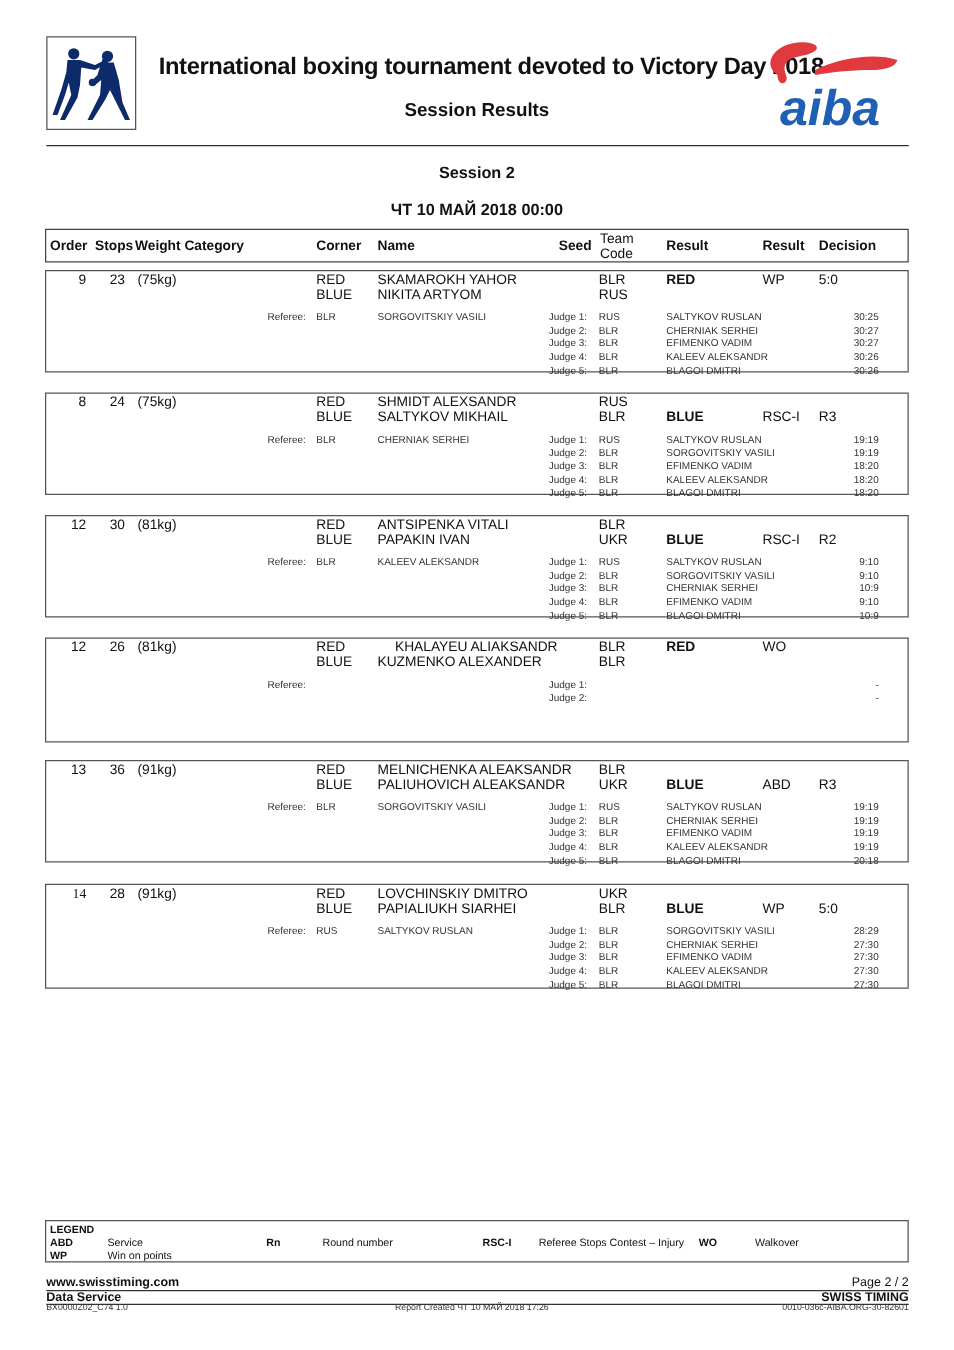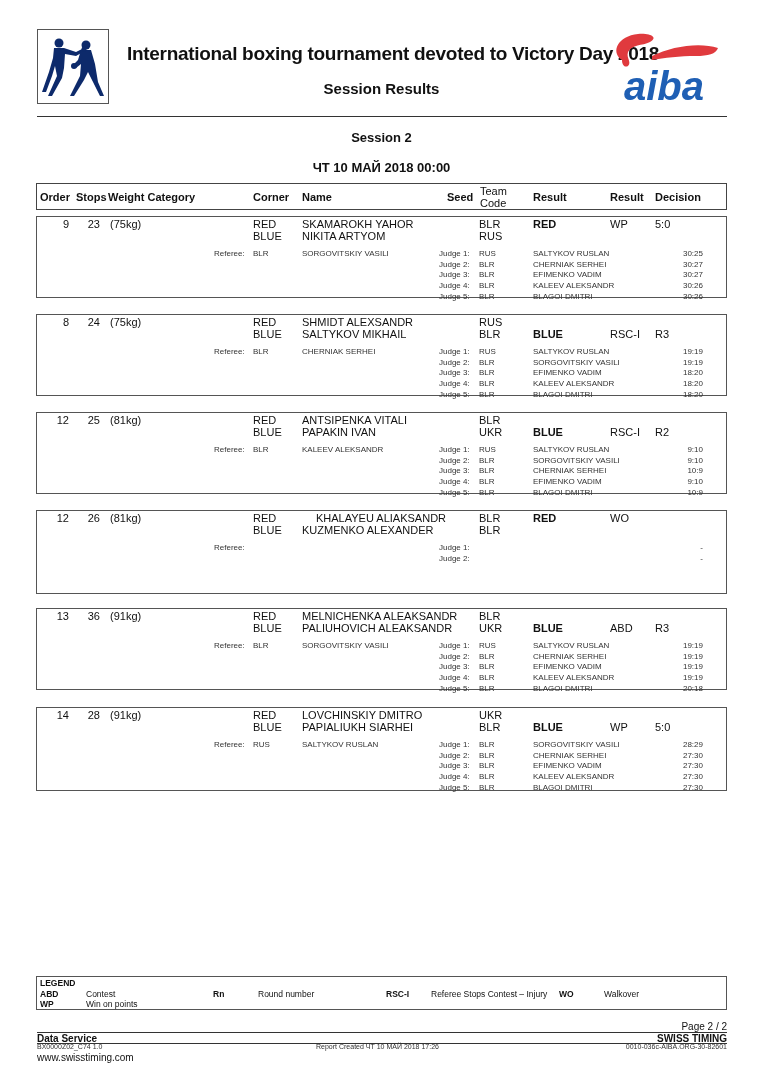--- a/index.html
+++ b/index.html
@@ -14,21 +14,21 @@
   #date { left:0; width:763px; top:160px; text-align:center; font-size:13px; font-weight:bold; }
   #header-box { left:36px; top:183px; width:691px; height:27px; border:1px solid #444; box-sizing:border-box; background:#fff; }
   .hcell { position:absolute; font-size:11px; font-weight:bold; top:7px; white-space:nowrap; }
   .bout { position:absolute; left:36px; width:691px; border:1px solid #555; box-sizing:border-box; }
   .t { position:absolute; font-size:11px; white-space:nowrap; }
   .s { position:absolute; font-size:8px; color:#333; white-space:nowrap; }
   .b { font-weight:bold; }
   .r { text-align:right; }
   #legend { left:36px; top:976px; width:691px; height:34px; border:1px solid #555; box-sizing:border-box; }
   .lg { position:absolute; font-size:8.5px; white-space:nowrap; }
-  #foot1 { left:37px; top:1052px; font-size:10px; font-weight:normal;text-align:center; }
+  #foot1 { left:37px; top:1021px; font-size:10px; font-weight:bold;text-align:center; }
   #foot-page { right:36px; top:1021px; font-size:10px; }
   #foot-rule1 { left:37px; top:1032px; width:690px; height:1px; background:#333; }
   #foot2 { left:37px; top:1033px; font-size:10px; font-weight:bold; }
   #foot-st { right:36px; top:1033px; font-size:10px; font-weight:bold; }
   #foot-rule2 { left:37px; top:1043px; width:690px; height:1px; background:#333; }
   .fs { position:absolute; font-size:7px; color:#333; top:1043px; white-space:nowrap; }
 </style>
 </head>
 <body>
 
@@ -141,21 +141,21 @@
       <span class="s" style="left: 442px; top: 64.1px;">BLR</span>
       <span class="s" style="left: 496px; top: 64.1px;">KALEEV ALEKSANDR</span>
       <span class="s r" style="left: 620px; top: 64.1px; width: 46px;">18:20</span>
       <span class="s" style="left: 402px; top: 74.8px;">Judge 5:</span>
       <span class="s" style="left: 442px; top: 74.8px;">BLR</span>
       <span class="s" style="left: 496px; top: 74.8px;">BLAGOI DMITRI</span>
       <span class="s r" style="left: 620px; top: 74.8px; width: 46px;">18:20</span>
     </div>
     <div class="bout" style="top: 412px; height: 82px;">
       <span class="t r" style="left: 0px; top: 1px; width: 32px;">12</span>
-      <span class="t r" style="left: 35px; top: 1px; width: 28px;">25</span>
+      <span class="t r" style="left: 35px; top: 1px; width: 28px;">30</span>
       <span class="t" style="left: 73px; top: 1px;">(81kg)</span>
       <span class="t" style="left: 216px; top: 1px;">RED</span>
       <span class="t" style="left: 216px; top: 13px;">BLUE</span>
       <span class="t" style="left: 265px; top: 1px;">ANTSIPENKA VITALI</span>
       <span class="t" style="left: 265px; top: 13px;">PAPAKIN IVAN</span>
       <span class="t" style="left: 442px; top: 1px;">BLR</span>
       <span class="t" style="left: 442px; top: 13px;">UKR</span>
       <span class="t b" style="left: 496px; top: 13px;">BLUE</span>
       <span class="t" style="left: 573px; top: 13px;">RSC-I</span>
       <span class="t" style="left: 618px; top: 13px;">R2</span>
@@ -239,21 +239,21 @@
       <span class="s" style="left: 402px; top: 64.1px;">Judge 4:</span>
       <span class="s" style="left: 442px; top: 64.1px;">BLR</span>
       <span class="s" style="left: 496px; top: 64.1px;">KALEEV ALEKSANDR</span>
       <span class="s r" style="left: 620px; top: 64.1px; width: 46px;">19:19</span>
       <span class="s" style="left: 402px; top: 74.8px;">Judge 5:</span>
       <span class="s" style="left: 442px; top: 74.8px;">BLR</span>
       <span class="s" style="left: 496px; top: 74.8px;">BLAGOI DMITRI</span>
       <span class="s r" style="left: 620px; top: 74.8px; width: 46px;">20:18</span>
     </div>
     <div class="bout" style="top: 707px; height: 84px;">
-      <span class="t r" style="left: 0px; top: 1px; width: 32px;">14</span>
+      <span class="t r" style="left: 0px; top: 1px; width: 32px; font-family: Liberation Serif, serif;">14</span>
       <span class="t r" style="left: 35px; top: 1px; width: 28px;">28</span>
       <span class="t" style="left: 73px; top: 1px;">(91kg)</span>
       <span class="t" style="left: 216px; top: 1px;">RED</span>
       <span class="t" style="left: 216px; top: 13px;">BLUE</span>
       <span class="t" style="left: 265px; top: 1px;">LOVCHINSKIY DMITRO</span>
       <span class="t" style="left: 265px; top: 13px;">PAPIALIUKH SIARHEI</span>
       <span class="t" style="left: 442px; top: 1px;">UKR</span>
       <span class="t" style="left: 442px; top: 13px;">BLR</span>
       <span class="t b" style="left: 496px; top: 13px;">BLUE</span>
       <span class="t" style="left: 573px; top: 13px;">WP</span>
@@ -280,21 +280,21 @@
       <span class="s" style="left: 402px; top: 74.8px;">Judge 5:</span>
       <span class="s" style="left: 442px; top: 74.8px;">BLR</span>
       <span class="s" style="left: 496px; top: 74.8px;">BLAGOI DMITRI</span>
       <span class="s r" style="left: 620px; top: 74.8px; width: 46px;">27:30</span>
     </div>
   </div>
 
 <div id="legend" class="abs">
   <span class="lg b" style="left:3px;top:1px">LEGEND</span>
   <span class="lg b" style="left:3px;top:12px">ABD</span>
-  <span class="lg" style="left:49px;top:12px">Contest</span>
+  <span class="lg" style="left:49px;top:12px">Service</span>
   <span class="lg b" style="left:176px;top:12px">Rn</span>
   <span class="lg" style="left:221px;top:12px">Round number</span>
   <span class="lg b" style="left:349px;top:12px">RSC-I</span>
   <span class="lg" style="left:394px;top:12px">Referee Stops Contest – Injury</span>
   <span class="lg b" style="left:522px;top:12px">WO</span>
   <span class="lg" style="left:567px;top:12px">Walkover</span>
   <span class="lg b" style="left:3px;top:22px">WP</span>
   <span class="lg" style="left:49px;top:22px">Win on points</span>
 </div>
 

